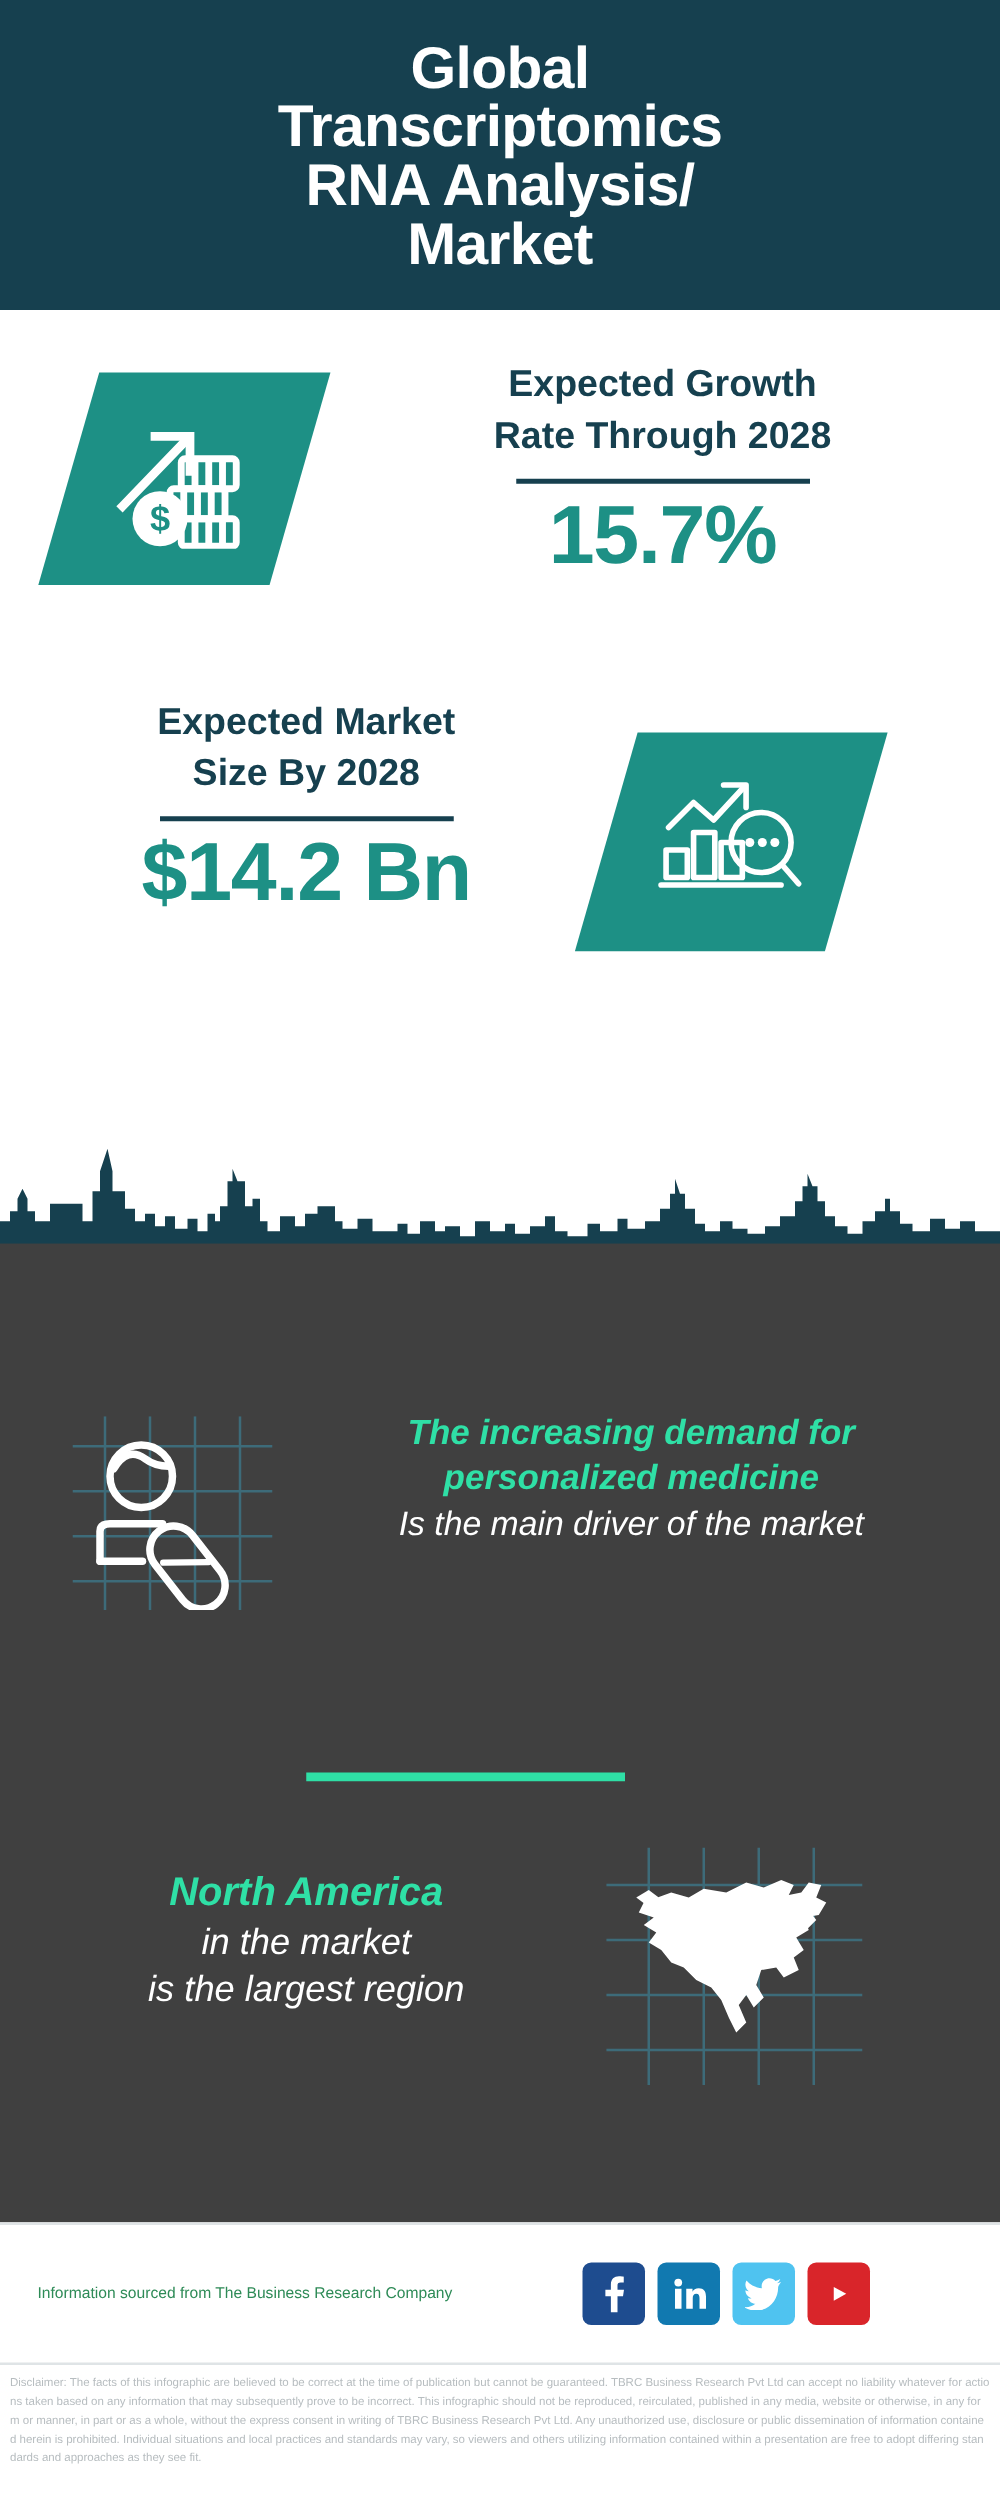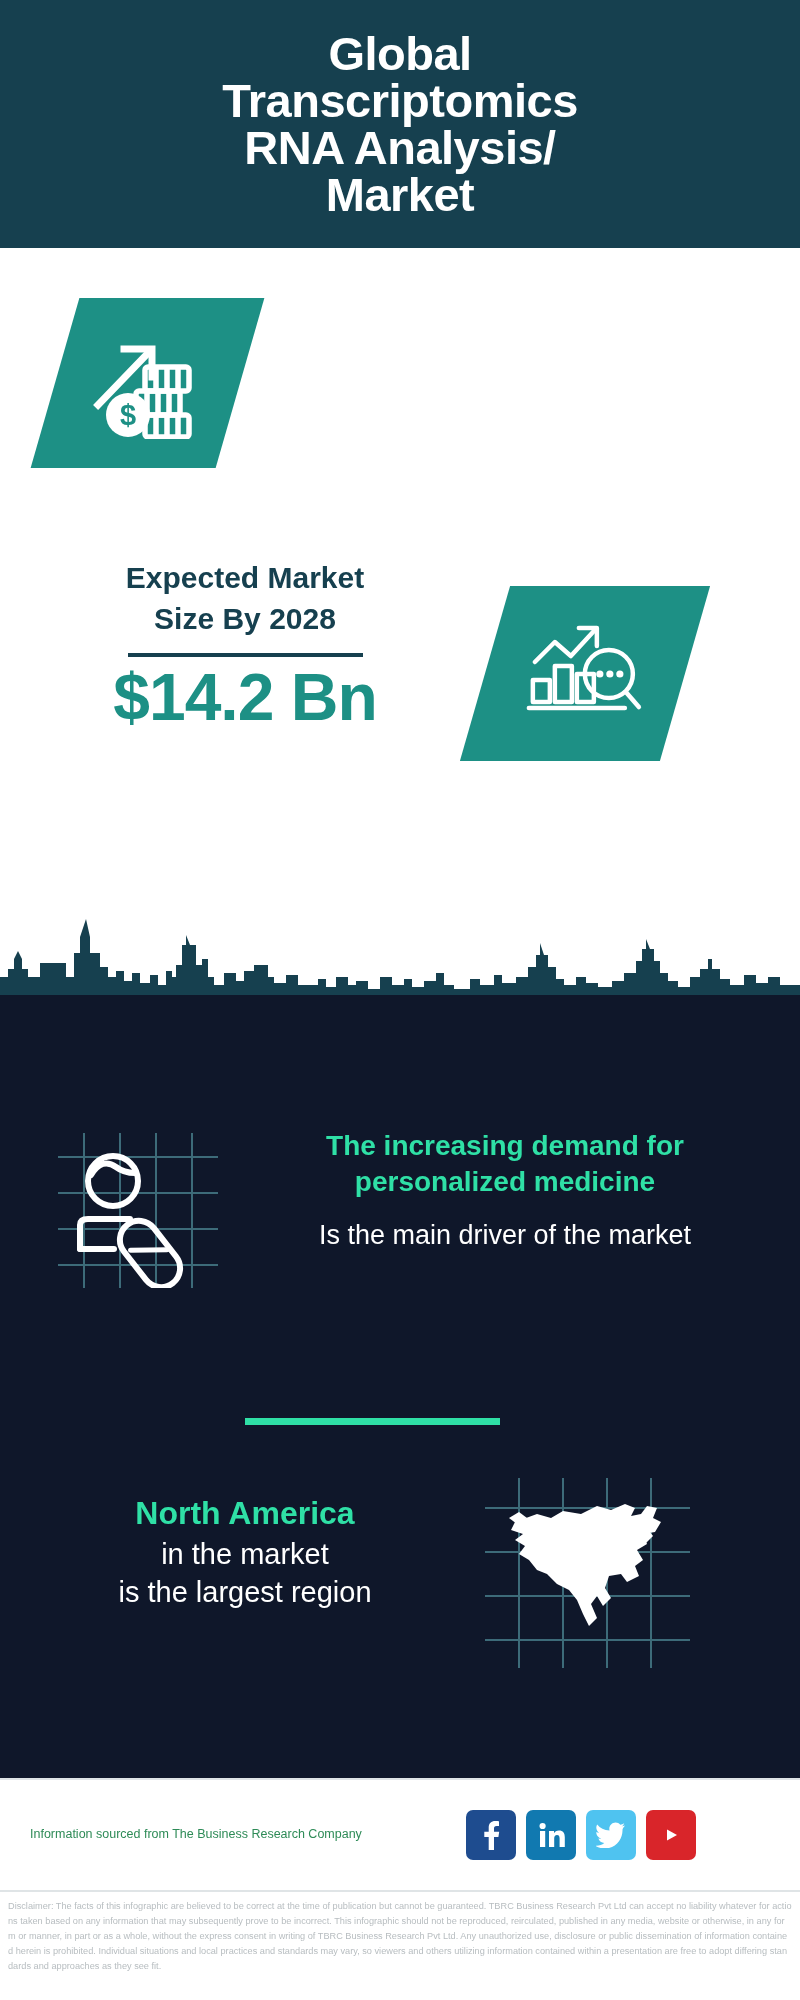--- a/index.html
+++ b/index.html
@@ -52,34 +52,35 @@
   }
 
   
   .size-row { position:absolute; left:0; top:310px; width:800px; height:230px; }
   .size-text { position:absolute; left:35px; top:0px; width:420px; text-align:center; }
   .size-badge { left:485px; top:28px; width:200px; height:175px; }
 
   
   .dark-panel {
     position:absolute; left:0; top:993px; width:800px; height:785px;
-    background:#0f172a;
+    background:#404040;
+    font-style:italic;
   }
   .skyline { position:absolute; left:0; top:-78px; width:800px; height:80px; }
 
   
   .driver-row { position:absolute; left:0; top:135px; width:800px; height:180px; }
   .grid-icon-wrap { position:absolute; }
   .driver-icon-wrap { left:58px; top:5px; width:160px; height:155px; }
   .driver-text { position:absolute; left:225px; top:0px; width:560px; text-align:center; }
   .head-green {
     color:#2fe0a6; font-weight:bold; font-size:28px; line-height:1.28;
   }
   .sub-white {
-    color:#ffffff; font-size:27px; line-height:1.3; margin-top:18px;
+    color:#ffffff; font-size:27px; line-height:1.3; margin-top:2px;
   }
 
   .divider-green {
     position:absolute; left:245px; top:425px; width:255px; height:7px; background:#2fe0a6;
   }
 
   
   .region-row { position:absolute; left:0; top:500px; width:800px; height:190px; }
   .region-text { position:absolute; left:20px; top:0px; width:450px; text-align:center; }
   .region-head {
@@ -143,20 +144,26 @@
               <rect x="48" y="64" width="44" height="24" rx="3"></rect>
               <path d="M59 64 L59 88 M70 64 L70 88 M81 64 L81 88"></path>
               <rect x="57" y="88" width="44" height="22" rx="3"></rect>
               <path d="M68 88 L68 110 M79 88 L79 110 M90 88 L90 110"></path>
             </g>
             <circle cx="40" cy="88" r="22" fill="#ffffff"></circle>
             <text x="40" y="98" font-family="Liberation Sans, sans-serif" font-size="29" font-weight="bold" fill="#1d9085" text-anchor="middle">$</text>
           </svg>
         </div>
       </div>
+      <div class="growth-text">
+        <div class="label-dark">Expected Growth</div>
+        <div class="label-dark">Rate Through 2028</div>
+        <div class="rule-dark"></div>
+        <div class="big-teal">15.7%</div>
+      </div>
     </div>
 
     <div class="size-row">
       <div class="size-text">
         <div class="label-dark">Expected Market</div>
         <div class="label-dark">Size By 2028</div>
         <div class="rule-dark"></div>
         <div class="big-teal">$14.2 Bn</div>
       </div>
       <div class="para-badge size-badge">

